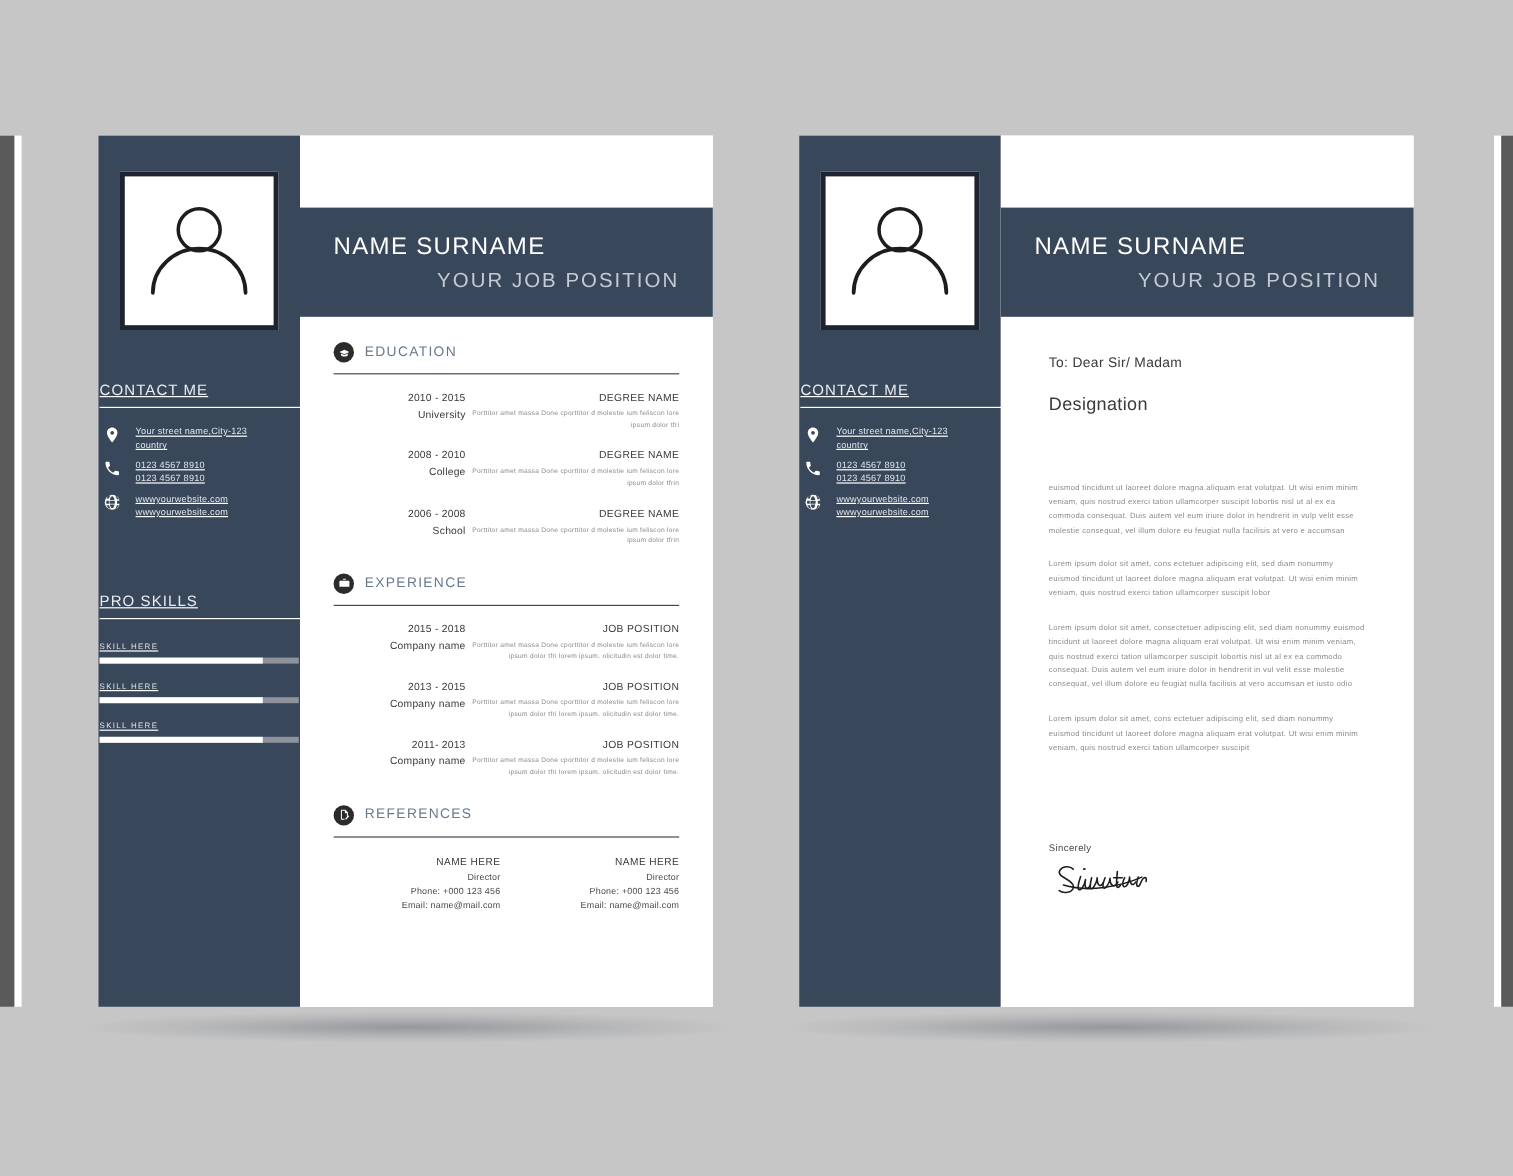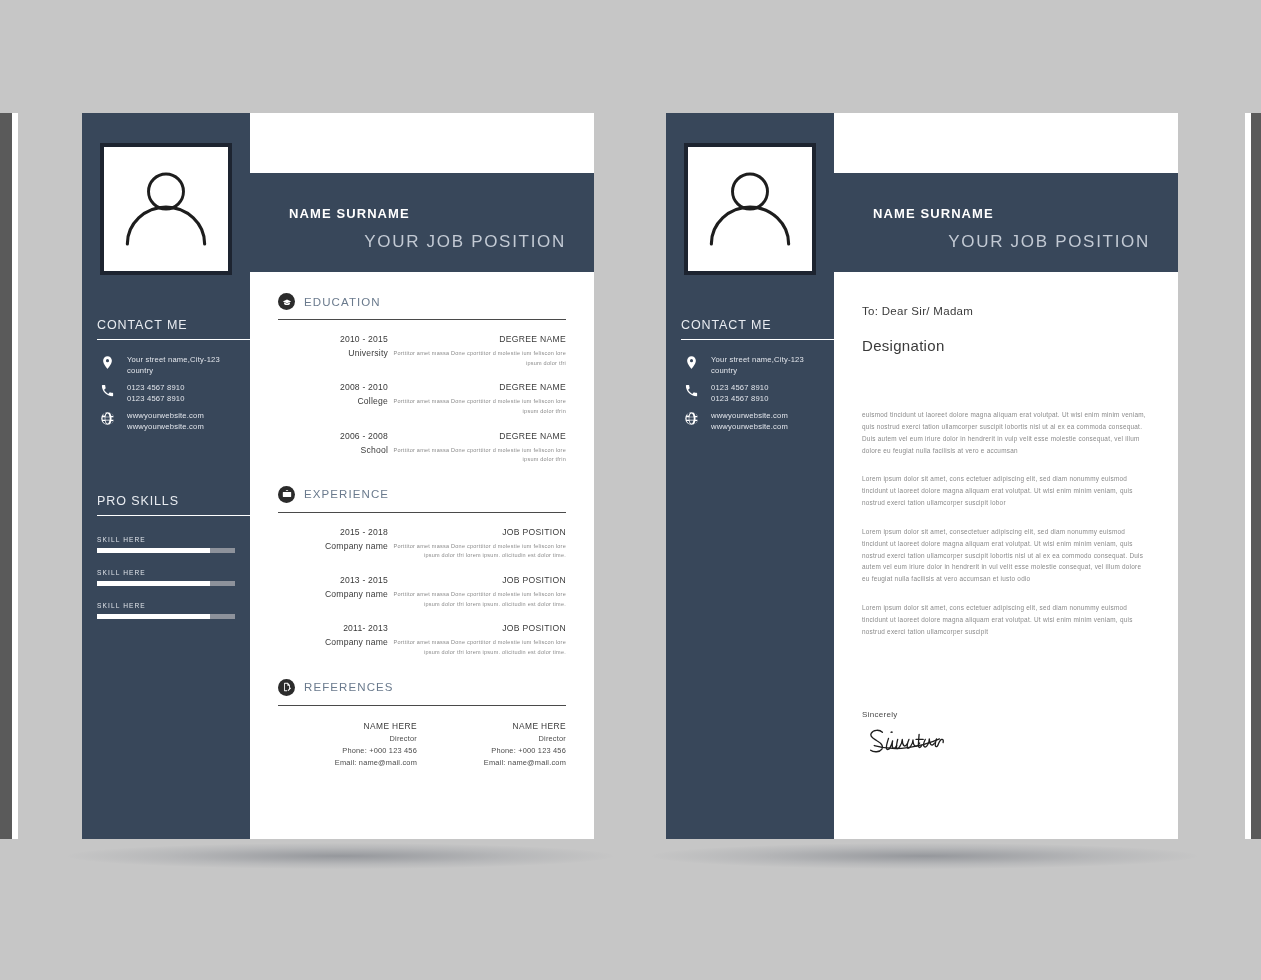--- a/index.html
+++ b/index.html
@@ -25,21 +25,21 @@
     background:radial-gradient(ellipse at center, rgba(90,95,105,.45) 0%, rgba(130,134,142,.22) 45%, rgba(198,198,198,0) 72%);}
   #shadow-resume{left:68px;top:843px;width:545px;}
   #shadow-letter{left:652px;top:843px;width:545px;}
 
   
   .sidebar{width:168px;background:#38475a;flex:0 0 168px;position:relative;color:#ffffff;}
   .photo-frame{width:132px;height:132px;margin:30px auto 0;background:#ffffff;border:4px solid #1d2430;
     display:flex;align-items:center;justify-content:center;box-sizing:border-box;}
   .avatar-svg{width:92px;height:92px;display:block;}
 
-  .side-block{padding:0 15px;}
+  .side-block{padding:0 1px;text-decoration:underline;}
   .side-title{font-size:12.5px;letter-spacing:.9px;color:#e9ecf1;font-weight:400;margin:0;}
   .side-rule{height:1px;background:#ffffff;margin:7px 0 0 0;}
   .rule-wide{margin-right:-18px;}
 
   .contact-head{margin-top:43px;}
   .contact-list{margin-top:14px;display:flex;flex-direction:column;gap:5px;}
   .contact-row{display:flex;align-items:flex-start;gap:12px;padding-left:3px;}
   .c-icon{width:15px;height:15px;flex:0 0 15px;margin-top:1px;fill:#ffffff;}
   .c-text{font-size:7.6px;line-height:1.5;color:#e3e6ec;letter-spacing:.2px;}
 
@@ -52,21 +52,21 @@
   .lang-head{margin-top:55px;}
   .lang-list{margin-top:19px;display:flex;flex-direction:column;gap:14px;}
   .lang-name{font-size:5.6px;letter-spacing:1px;color:#dfe3e9;margin-bottom:4px;}
   .lbar{height:3px;background:#8d929b;width:100%;position:relative;}
   .lbar > span{position:absolute;left:0;top:0;height:100%;background:#ffffff;}
 
   
   .main{flex:1;position:relative;background:#ffffff;}
   .name-band{background:#38475a;padding:22px 28px 20px;margin-top:60px;}
   .name-band.letter{margin-top:60px;}
-  .name-title{font-size:13px;font-weight:bold;letter-spacing:1.1px;color:#ffffff;margin:11px;}
+  .name-title{font-size:20px;font-weight:normal;letter-spacing:1.1px;color:#ffffff;margin:0;}
   .name-sub{font-size:17px;letter-spacing:1.7px;color:#c3cad4;margin:6px 0 0;font-weight:400;text-align:right;}
 
   .section{padding:0 28px;text-align:right;}
   .sec-head{display:flex;align-items:center;gap:9px;margin-top:21px;}
   .sec-badge{width:17px;height:17px;border-radius:50%;background:#2b2b2b;display:flex;align-items:center;justify-content:center;flex:0 0 17px;}
   .sec-badge svg{width:10px;height:10px;fill:#ffffff;}
   .sec-title{font-size:11.5px;letter-spacing:1.1px;color:#6a7a8d;}
   .sec-rule{height:1px;background:#4a4a4a;margin-top:9px;}
 
   .entry{display:flex;margin-top:14px;}
@@ -76,21 +76,21 @@
   .entry-right{flex:1;}
   .e-title{font-size:8.6px;color:#3a3a3a;letter-spacing:.3px;}
   .e-desc{font-size:5.5px;color:#8a8a8a;line-height:1.75;margin-top:5px;letter-spacing:.25px;}
 
   .ref-grid{display:flex;margin-top:15px;gap:10px;}
   .ref-col{width:50%;}
   .ref-name{font-size:8.4px;color:#3a3a3a;letter-spacing:.4px;}
   .ref-line{font-size:7.4px;color:#4a4a4a;margin-top:3px;letter-spacing:.2px;}
 
   
-  .letter-body{padding:0 28px;}
+  .letter-body{padding:0 40px;}
   .letter-to{font-size:11.5px;color:#3a3a3a;margin-top:33px;letter-spacing:.3px;}
   .letter-desig{font-size:15px;color:#3a3a3a;margin-top:20px;letter-spacing:.3px;}
   .letter-para{font-size:6.4px;color:#8a8a8a;line-height:1.85;letter-spacing:.25px;margin-top:17px;}
   .letter-para.first{margin-top:55px;}
   .sign-wrap{margin-top:72px;}
   .sign-label{font-size:8px;color:#4a4a4a;letter-spacing:.3px;}
   .sign-mark{margin-top:4px;}
   .sign-mark svg{width:102px;height:40px;}
 </style>
 </head>

